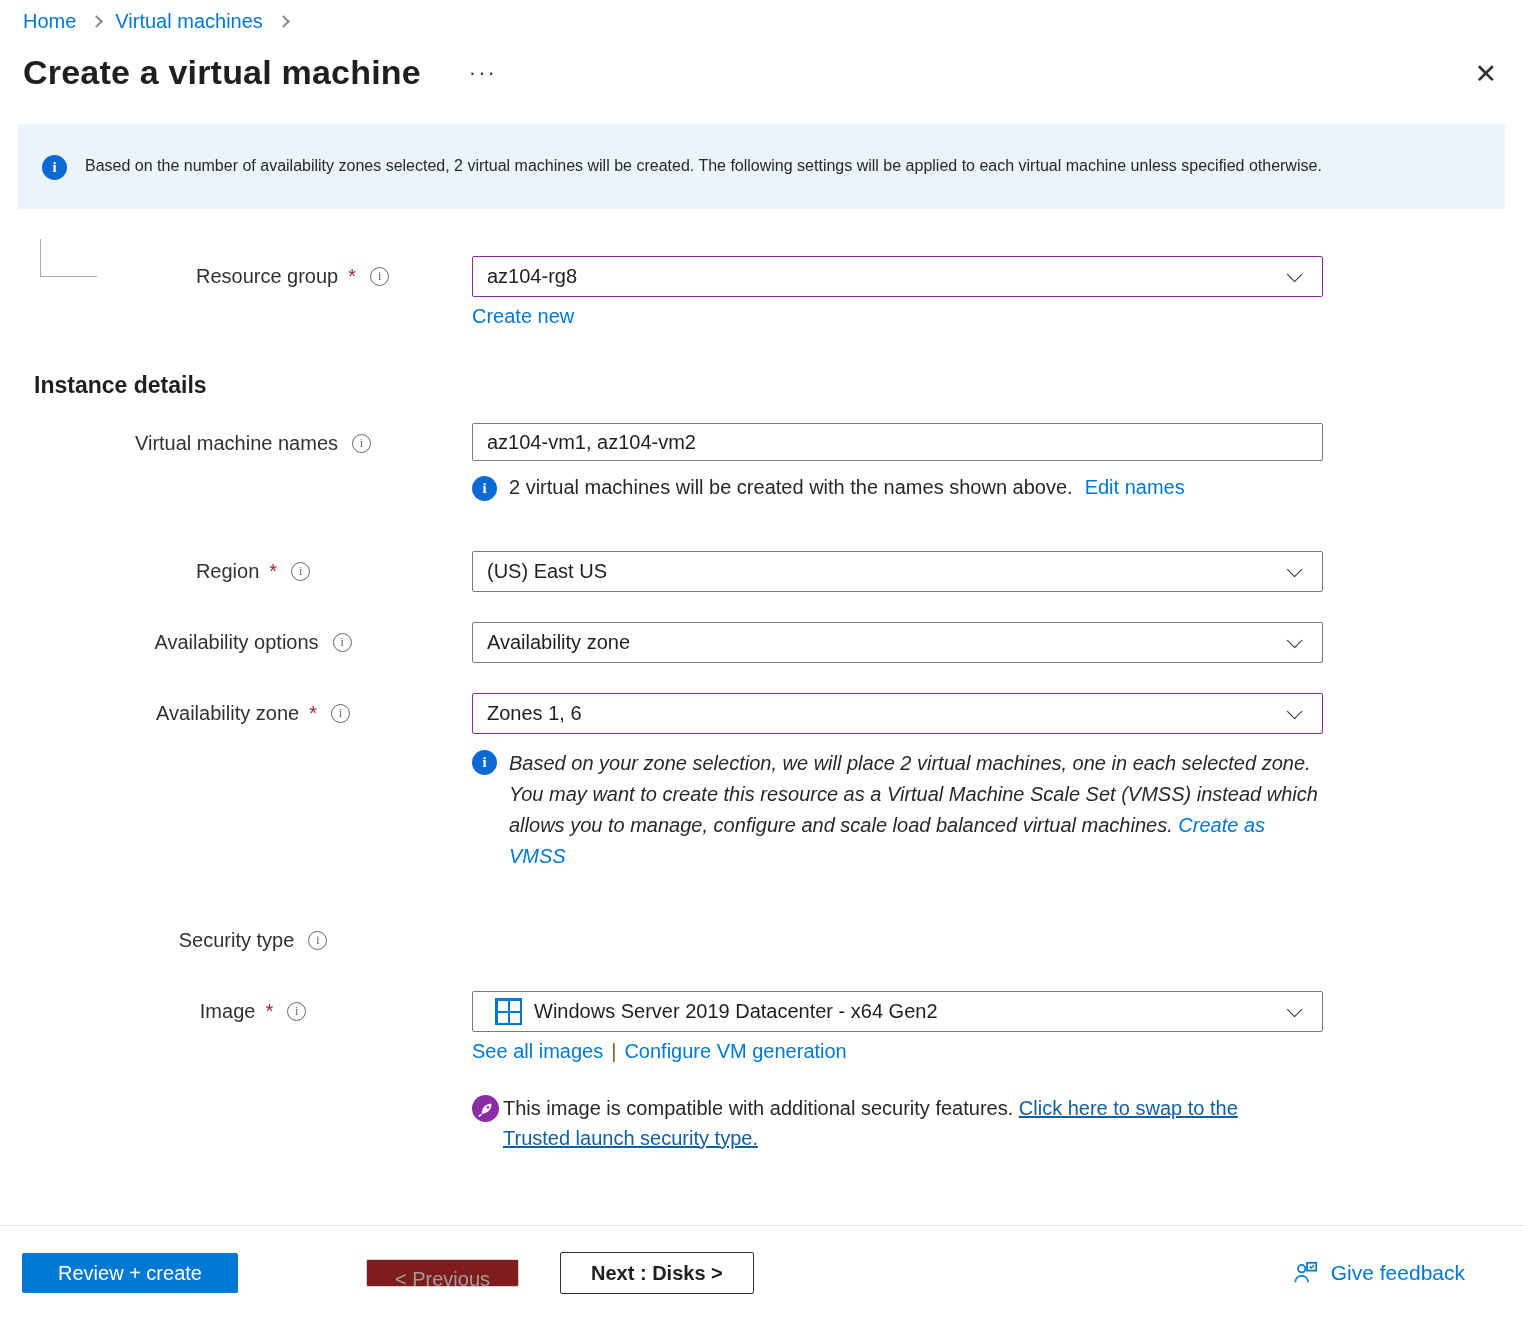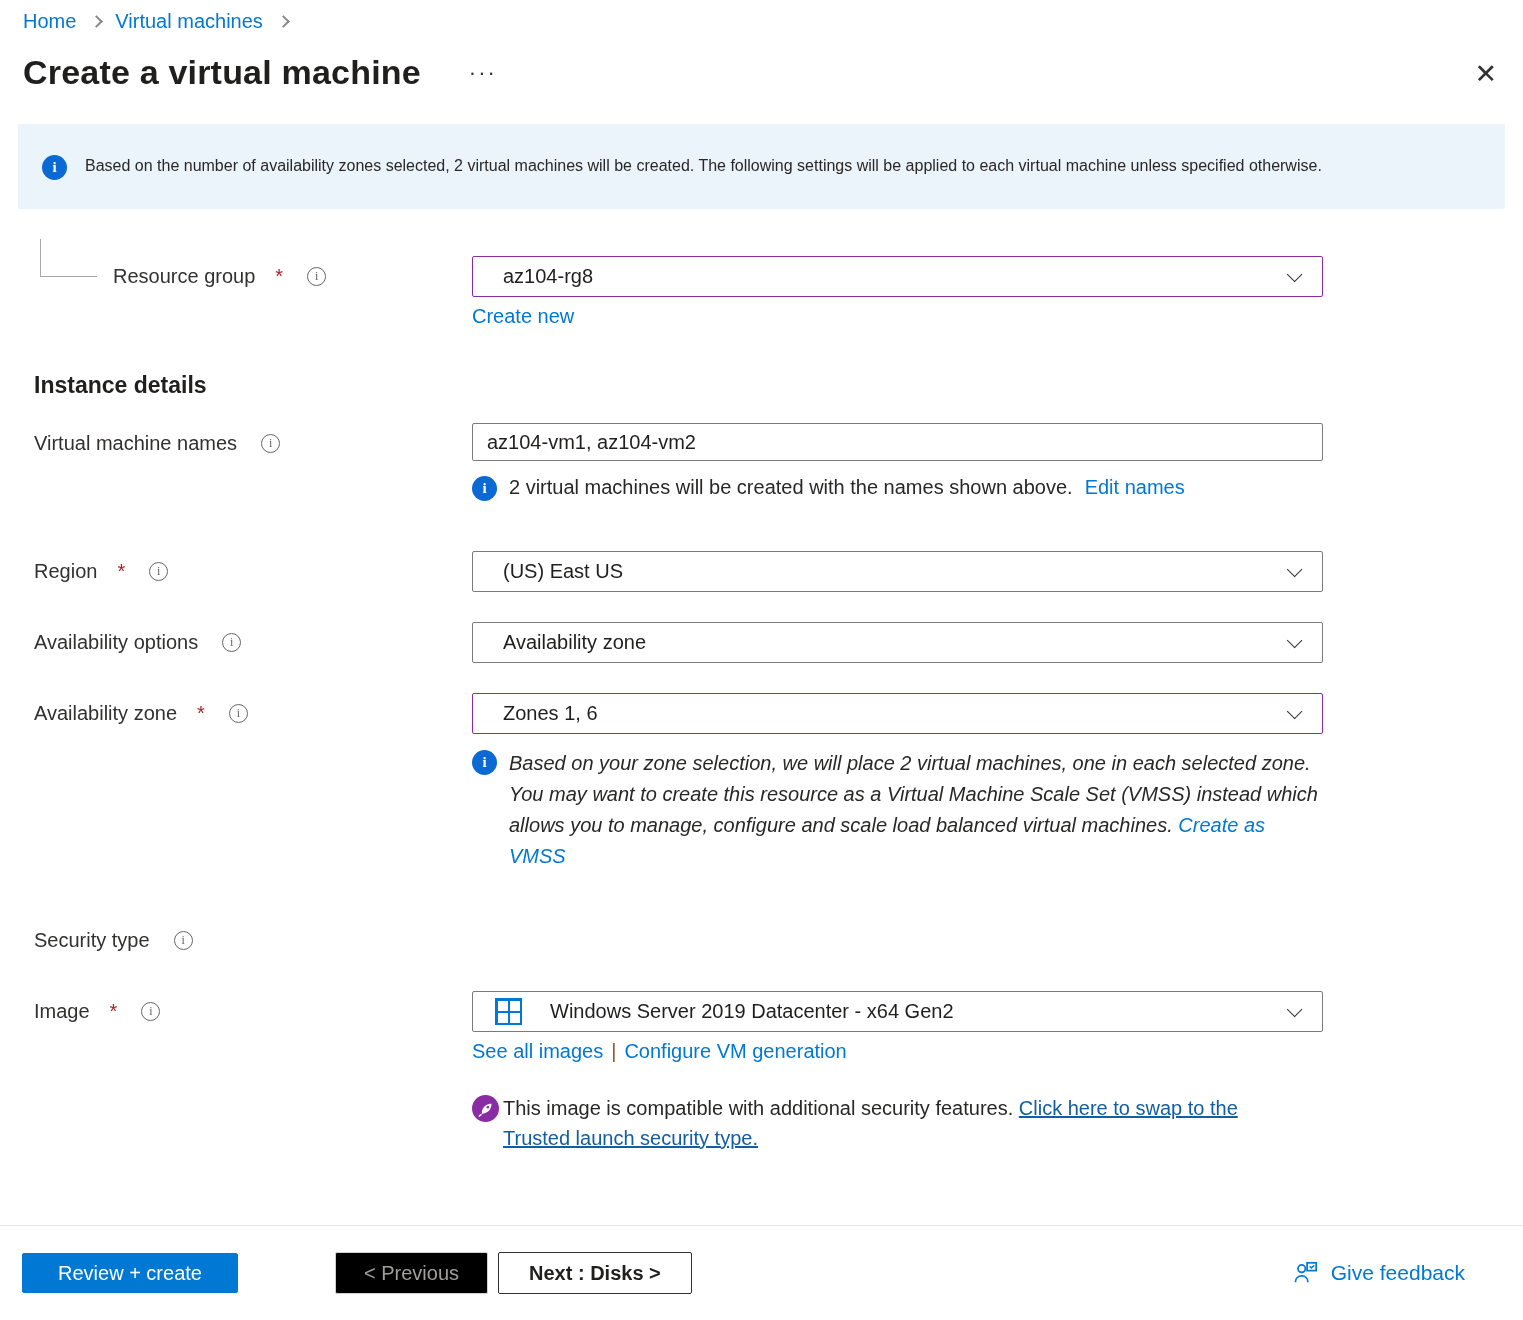--- a/index.html
+++ b/index.html
@@ -39,37 +39,37 @@
   .banner-text { font-size:16px; line-height:26px; color:#292827; max-width:1370px; }
   .info-filled {
     flex:0 0 auto; width:25px; height:25px; border-radius:50%;
     background:#0b69d4; color:#fff; font-weight:bold; font-size:15px;
     display:flex; align-items:center; justify-content:center; margin-top:2px;
     font-family:"Liberation Serif", serif;
   }
   
   .form { margin-left:34px; }
   .row { display:flex; margin-top:30px; }
-  .label-col { width:438px; display:flex; align-items:center; gap:18px; height:41px; flex:0 0 auto; }
+  .label-col { width:438px; display:flex; align-items:center; gap:8px; height:41px; flex:0 0 auto;justify-content:center; }
   .label { font-size:20px; color:#323130; }
   .req { color:#a4262c; font-size:20px; margin-left:2px; }
   .info-icon {
     width:19px; height:19px; border-radius:50%; border:1px solid #666666;
     color:#666666; font-size:12px; display:inline-flex; align-items:center; justify-content:center;
     margin-left:6px; cursor:pointer; flex:0 0 auto;
     font-family:"Liberation Serif", serif;
   }
   .ctrl-col { width:851px; }
   .field {
     width:851px; height:41px; border:1px solid #7a7a7a; border-radius:2px;
     display:flex; align-items:center; padding:0 14px; font-size:20px; color:#201f1e;
     background:#fff; cursor:pointer;
   }
   .field.changed { border-color:#8a2da5; }
-  .field .val { flex:1 1 auto; white-space:nowrap; overflow:hidden;margin-left:16px; }
+  .field .val { flex:1 1 auto; white-space:nowrap; overflow:hidden; }
   .chev {
     width:11px; height:11px; border-right:1.5px solid #323130; border-bottom:1.5px solid #323130;
     transform:rotate(45deg) translateY(-3px); margin-right:10px; flex:0 0 auto;
   }
   input.textfield {
     width:851px; height:38px; border:1px solid #7a7a7a; border-radius:2px;
     padding:0 14px; font-size:20px; color:#201f1e; font-family:"Liberation Sans", sans-serif;
   }
   a.plink { color:#0078d4; text-decoration:none; font-size:20px; cursor:pointer; }
   .sub-link { margin-top:8px; display:inline-block; }
@@ -97,25 +97,25 @@
   .rocket-circle {
     width:27px; height:27px; border-radius:50%; background:#8a2da5; flex:0 0 auto;
     display:flex; align-items:center; justify-content:center; margin-top:2px;
   }
   .rocket-note p { font-size:20px; line-height:30px; color:#292827; width:800px; }
   a.dark-link { color:#115ea3; text-decoration:underline; cursor:pointer; }
   
   .footer {
     position:absolute; left:0; right:0; bottom:0; height:95px;
     border-top:1px solid #e3e3e3; background:#fff;
-    display:flex; align-items:center; padding-left:22px;
+    display:flex; align-items:center; padding-left:22px;gap:31px;
   }
   .btn { font-size:20px; border-radius:2px; cursor:pointer; font-family:"Liberation Sans", sans-serif; }
   .btn-primary { background:#0078d4; color:#fff; border:1px solid #0078d4; padding:8px 35px; height:40px; }
-  .btn-disabled { background:#000000; color:#a19f9d; border:1px solid #d2d0ce; padding:8px 28px; height:42px; margin-left:97px; }
+  .btn-disabled { background:#7f1d1d; color:#a19f9d; border:1px solid #d2d0ce; padding:8px 28px; height:28px; margin-left:97px; }
   .btn-next { background:#ffffff; color:#201f1e; border:1px solid #323130; padding:8px 30px; height:42px; margin-left:10px; font-weight:bold; }
   .feedback { position:absolute; right:58px; display:flex; align-items:center; gap:12px; color:#0078d4; font-size:21px; cursor:pointer; text-decoration:none; }
 </style>
 </head>
 <body>
 
 <div class="page">
 
   <nav class="breadcrumb">
     <a>Home</a>

